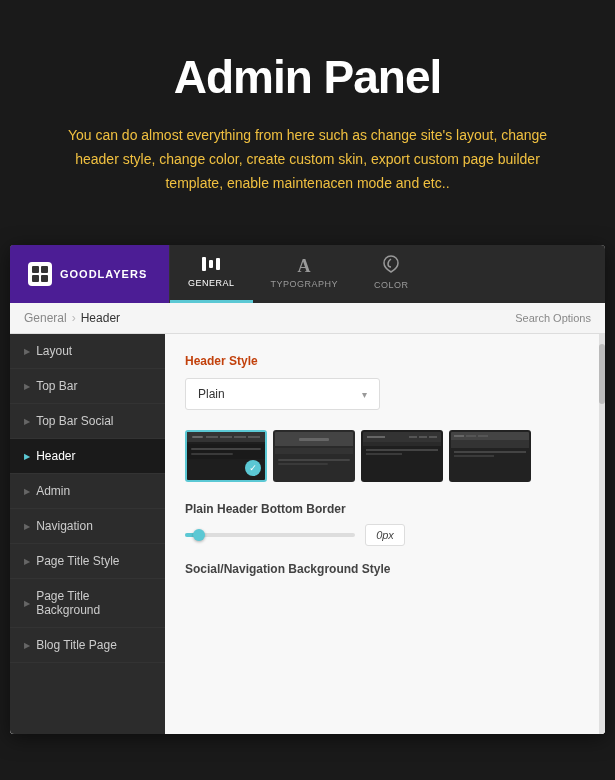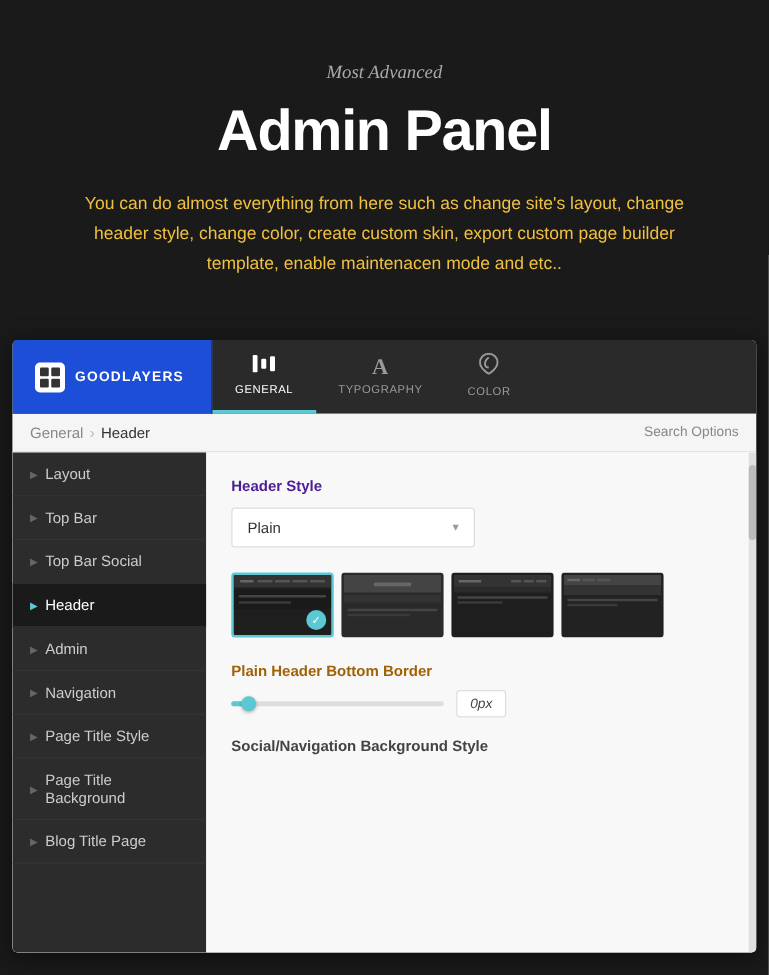--- a/index.html
+++ b/index.html
@@ -48,21 +48,21 @@
       box-shadow: 0 4px 20px rgba(0,0,0,0.5);
     }
 
     
     .admin-header {
       background: #2a2a2a;
       display: flex;
       align-items: stretch;
     }
     .logo-tab {
-      background: #1d4ed8;
+      background: #4c1d95;
       display: flex;
       align-items: center;
       gap: 8px;
       padding: 0 18px;
       min-width: 160px;
       border-right: 1px solid #333;
     }
     .logo-icon {
       width: 24px;
       height: 24px;
@@ -181,21 +181,21 @@
     .content-panel {
       flex: 1;
       padding: 20px;
       background: #f8f8f8;
       overflow: hidden;
     }
 
     
     .section-label {
       font-size: 12px;
-      color: #4c1d95;
+      color: #c2410c;
       font-weight: 600;
       margin-bottom: 10px;
     }
 
     
     .dropdown {
       width: 195px;
       background: #fff;
       border: 1px solid #ddd;
       border-radius: 3px;
@@ -247,21 +247,21 @@
       color: #fff;
       font-size: 9px;
     }
 
     
     .slider-section {
       margin-bottom: 16px;
     }
     .slider-label {
       font-size: 12px;
-      color: #a16207;
+      color: #404040;
       font-weight: 600;
       margin-bottom: 8px;
     }
     .slider-row {
       display: flex;
       align-items: center;
       gap: 10px;
       font-style: italic;
     }
     .slider-track {
@@ -324,21 +324,20 @@
       height: 60px;
       background: #bbb;
       border-radius: 3px;
       margin-top: 10px;
     }
   </style>
 </head>
 <body>
 
 <div class="hero">
-  <div class="hero-subtitle">Most Advanced</div>
   <h1 class="hero-title">Admin Panel</h1>
   <p class="hero-desc">You can do almost everything from here such as change site's layout, change header style, change color, create custom skin, export custom page builder template, enable maintenacen mode and etc..</p>
 </div>
 
 <div class="admin-panel">
 
   <div class="admin-header">
     <div class="logo-tab">
       <div class="logo-icon">
         <svg width="18" height="18" viewBox="0 0 18 18">

